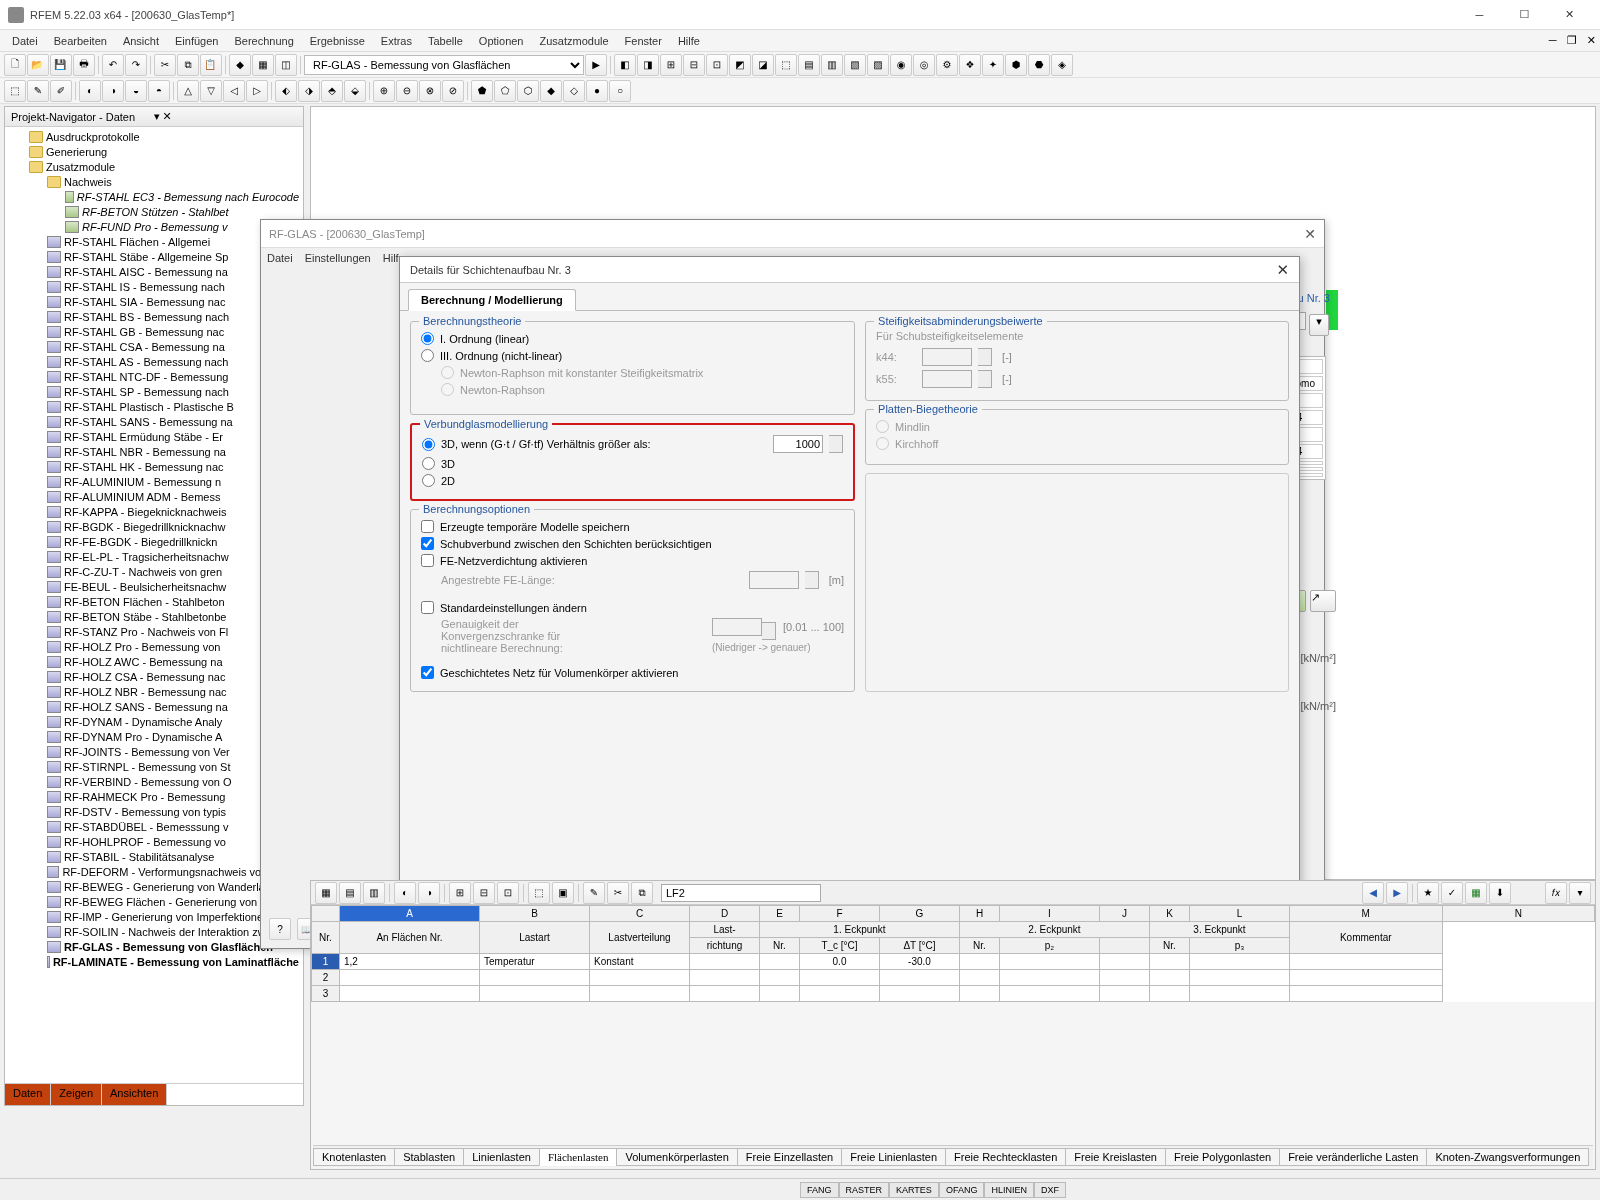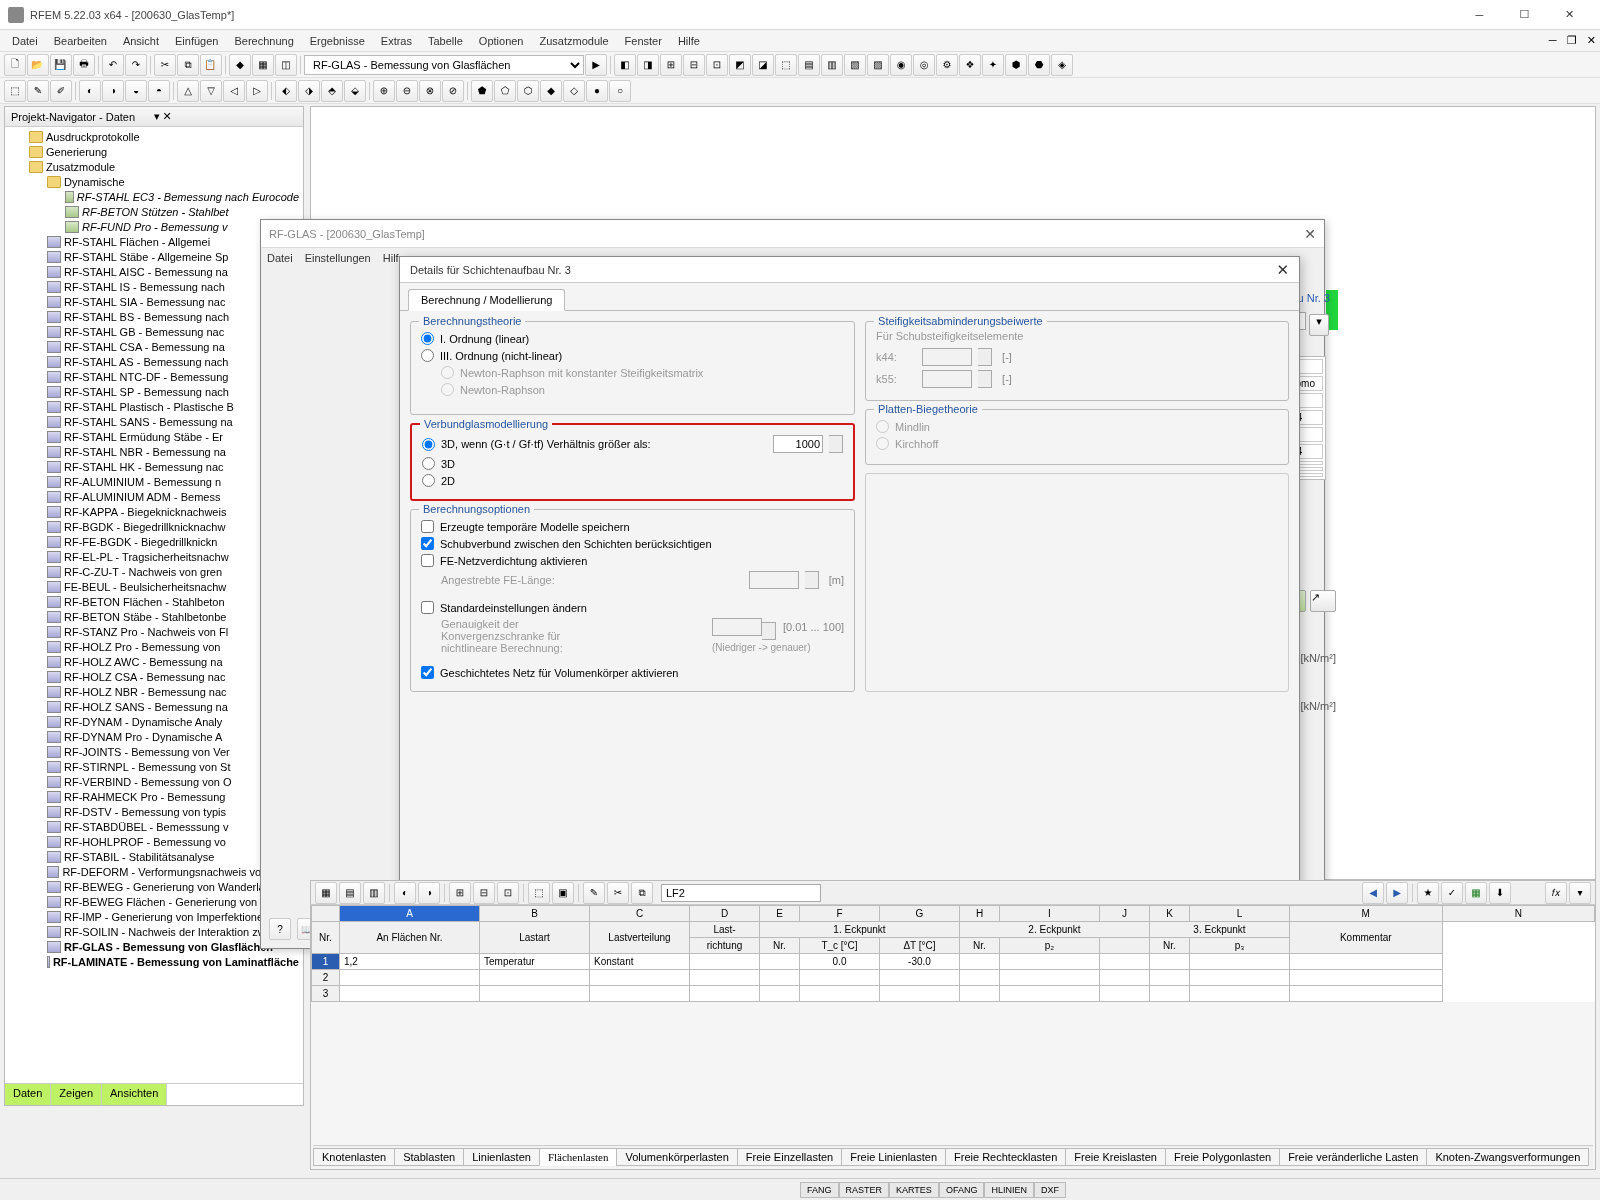--- a/index.html
+++ b/index.html
@@ -31,42 +31,42 @@
 .tree-item { display: flex; align-items: center; padding: 0 2px; height: 15px; white-space: nowrap; }
 .tree-item .ticon { width: 14px; height: 12px; margin-right: 3px; display: inline-block; }
 .ticon.folder { background: #f3d67a; border: 1px solid #c9a738; border-radius: 1px; }
 .ticon.mod { background: linear-gradient(#d8e8c8,#a8c888); border: 1px solid #888; }
 .ticon.mod2 { background: linear-gradient(#d8d8f0,#a8a8d8); border: 1px solid #888; }
 .tree-item.bold { font-weight: bold; }
 .indent-1 { padding-left: 22px; }
 .indent-2 { padding-left: 40px; }
 .indent-3 { padding-left: 58px; font-style: italic; }
 .nav-footer { position: absolute; bottom: 0; left: 0; right: 0; height: 22px; border-top: 1px solid #ccc; display: flex; }
-.nav-footer .tab { padding: 3px 8px; border-right: 1px solid #ccc; background: #bef264; }
+.nav-footer .tab { padding: 3px 8px; border-right: 1px solid #ccc; background: #c2410c; }
 
 
 .viewport { position: absolute; left: 310px; top: 106px; right: 4px; bottom: 320px; background: #fff; border: 1px solid #bbb; }
 
 
 .subwin { position: absolute; left: 260px; top: 219px; width: 1065px; height: 730px; background: #f0f0f0; border: 1px solid #888; box-shadow: 2px 2px 8px rgba(0,0,0,0.2); }
 .subwin .sw-title { height: 28px; background: #fff; display: flex; align-items: center; padding: 0 8px; border-bottom: 1px solid #ddd; color: #888; }
 .subwin .sw-title .close { margin-left: auto; font-size: 14px; color: #555; }
 .subwin .sw-menu { height: 20px; display: flex; align-items: center; padding: 0 6px; gap: 12px; color: #333; }
 .subwin .sw-body { position: absolute; top: 50px; left: 6px; right: 6px; bottom: 38px; display: flex; gap: 6px; }
 .sw-nav { width: 120px; background: #fff; border: 1px solid #bbb; }
 .sw-nav .sw-nav-head { background: #e8e8e8; padding: 3px 6px; border-bottom: 1px solid #ccc; }
 .sw-nav .sw-nav-item { padding: 2px 12px; }
 .sw-main { flex: 1; position: relative; }
 
 
 .dialog { position: absolute; left: 399px; top: 256px; width: 901px; height: 700px; background: #f4f4f4; border: 1px solid #888; box-shadow: 2px 2px 10px rgba(0,0,0,0.25); }
 .dialog .dlg-title { height: 26px; display: flex; align-items: center; padding: 0 10px; border-bottom: 1px solid #ccc; color: #333; background: #fff; }
 .dialog .dlg-title .close { margin-left: auto; font-size: 15px; }
 .dialog .dlg-tabs { height: 28px; display: flex; align-items: flex-end; padding: 4px 8px 0; border-bottom: 1px solid #bbb; }
-.dialog .dlg-tab { padding: 4px 12px; background: #fff; border: 1px solid #bbb; border-bottom: 1px solid #fff; border-radius: 3px 3px 0 0; margin-bottom: -1px; }
+.dialog .dlg-tab { padding: 4px 12px; background: #fff; border: 1px solid #bbb; border-bottom: 1px solid #fff; border-radius: 3px 3px 0 0; margin-bottom: -1px; font-weight: bold; }
 .dialog .dlg-body { padding: 10px; display: flex; gap: 10px; }
 .dlg-col { flex: 1; display: flex; flex-direction: column; gap: 8px; }
 .group { border: 1px solid #bbb; border-radius: 3px; padding: 8px 10px 10px; position: relative; background: #f4f4f4; }
 .group.highlight { border: 2px solid #d01818; }
 .group .g-title { position: absolute; top: -7px; left: 8px; background: #f4f4f4; padding: 0 4px; color: #25559e; font-size: 11px; }
 .radio-row, .check-row { display: flex; align-items: center; gap: 6px; padding: 2px 0; }
 .radio-row input, .check-row input { margin: 0; }
 .radio-row.sub { padding-left: 20px; color: #999; }
 .check-row.sub { padding-left: 20px; color: #999; }
 .disabled { color: #999; }
@@ -235,21 +235,21 @@
       <div class="tree-item indent-1">
         <span class="ticon folder"></span>
         <span>Generierung</span>
       </div>
       <div class="tree-item indent-1">
         <span class="ticon folder"></span>
         <span>Zusatzmodule</span>
       </div>
       <div class="tree-item indent-2">
         <span class="ticon folder"></span>
-        <span>Dynamische</span>
+        <span>Nachweis</span>
       </div>
       <div class="tree-item indent-3">
         <span class="ticon mod"></span>
         <span>RF-STAHL EC3 - Bemessung nach Eurocode</span>
       </div>
       <div class="tree-item indent-3">
         <span class="ticon mod"></span>
         <span>RF-BETON Stützen - Stahlbet</span>
       </div>
       <div class="tree-item indent-3">

